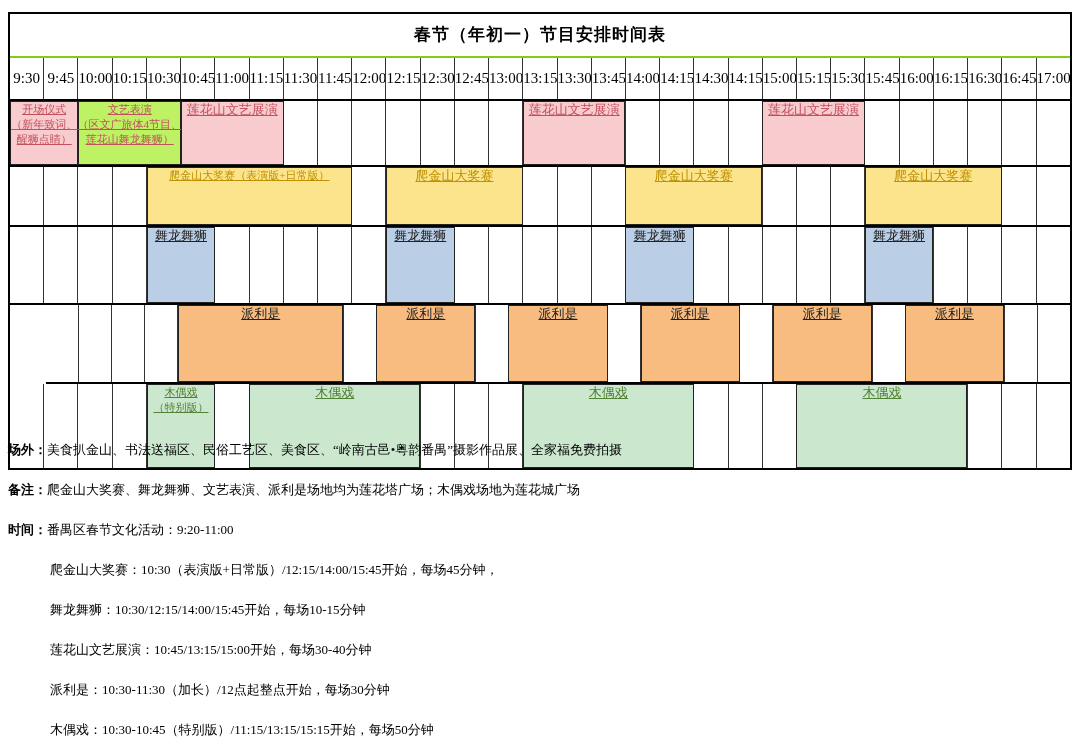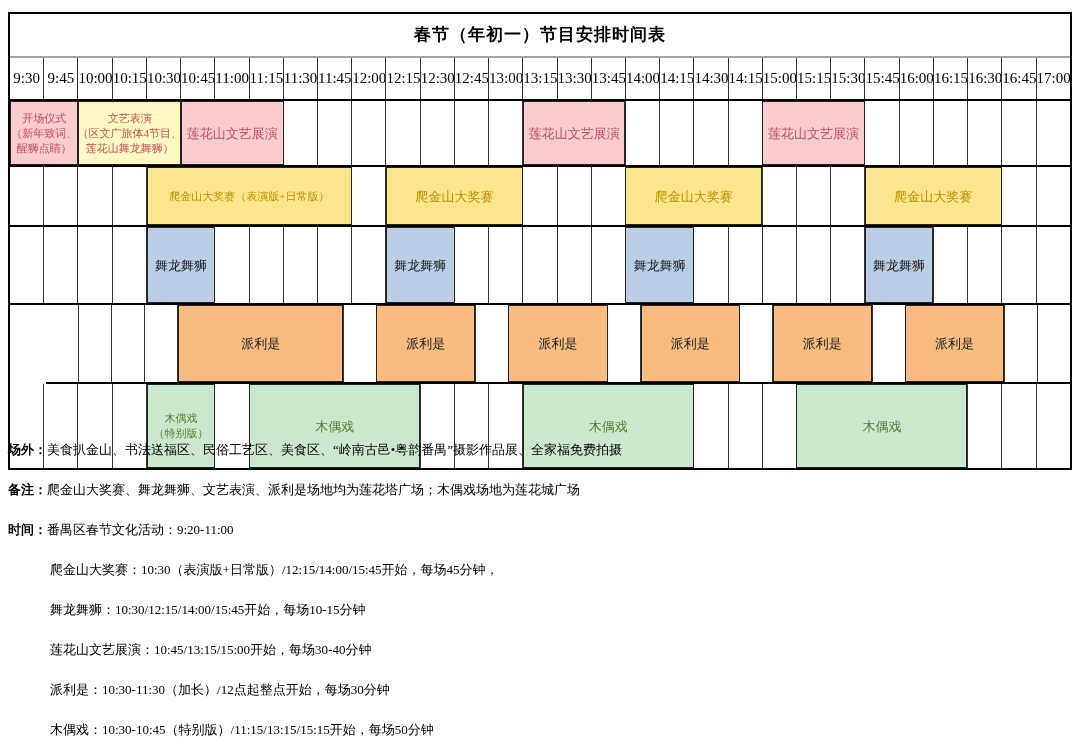--- a/index.html
+++ b/index.html
@@ -7,21 +7,21 @@
     width:1080px;height:747px;overflow:hidden;
     font-family:"Liberation Serif","DejaVu Serif",serif;
     color:#000;position:relative;
   }
   .sch-table{
     position:absolute;left:8px;top:12px;width:1064px;
     border:2px solid #000;box-sizing:border-box;background:#fff;
   }
   .title-row{
     height:42px;line-height:42px;text-align:center;
-    font-size:17px;font-weight:bold;border-bottom:2px solid #a3a3a3;
+    font-size:17px;font-weight:bold;border-bottom:2px solid #84cc16;
     letter-spacing:1px;
   }
   .header-row{
     display:flex;height:41px;border-bottom:2px solid #000;
   }
   .time-cell{
     flex:1 1 0;text-align:center;line-height:41px;font-size:15px;
     border-right:1px solid #333;box-sizing:border-box;
     white-space:nowrap;overflow:hidden;
   }
@@ -31,22 +31,22 @@
   }
   .prow:last-child{border-bottom:none;}
   .prow .grid{display:flex;height:100%;}
   .gcell{
     flex:1 1 0;border-right:1px solid #333;box-sizing:border-box;height:100%;
   }
   .gcell:last-child{border-right:none;}
   .block{
     position:absolute;top:0;bottom:0;box-sizing:border-box;
     border:1px solid #222;display:flex;flex-direction:column;
-    align-items:center;justify-content:center;text-align:center;
-    line-height:15px;white-space:nowrap;
+    align-items:center;text-align:center;
+    line-height:15px;white-space:nowrap;text-decoration:underline;
   }
   .notes{position:absolute;left:8px;top:400px;width:1064px;margin-top:41px;}
   .note-line{
     font-size:13px;line-height:18px;margin-bottom:22px;white-space:nowrap;
   }
   .note-line .lbl{font-weight:bold;}
   .note-line.indent{padding-left:42px;}
 </style>
 </head>
 <body>
@@ -119,21 +119,21 @@
           <div class="gcell"></div>
           <div class="gcell"></div>
           <div class="gcell"></div>
           <div class="gcell"></div>
         </div>
         <div class="block" style="left: 0%; width: 6.45161%; background: rgb(248, 203, 207); color: rgb(194, 80, 94); font-size: 11px;">
           <div>开场仪式</div>
           <div>（新年致词、</div>
           <div>醒狮点睛）</div>
         </div>
-        <div class="block" style="left: 6.45161%; width: 9.67742%; background: #fef9c3; color: rgb(194, 80, 94); font-size: 11px;">
+        <div class="block" style="left: 6.45161%; width: 9.67742%; background: #bef264; color: rgb(194, 80, 94); font-size: 11px;">
           <div>文艺表演</div>
           <div>（区文广旅体4节目、</div>
           <div>莲花山舞龙舞狮）</div>
         </div>
         <div class="block" style="left: 16.129%; width: 9.67742%; background: rgb(248, 203, 207); color: rgb(194, 80, 94); font-size: 13px;">
           <div>莲花山文艺展演</div>
         </div>
         <div class="block" style="left: 48.3871%; width: 9.67742%; background: rgb(248, 203, 207); color: rgb(194, 80, 94); font-size: 13px;">
           <div>莲花山文艺展演</div>
         </div>

